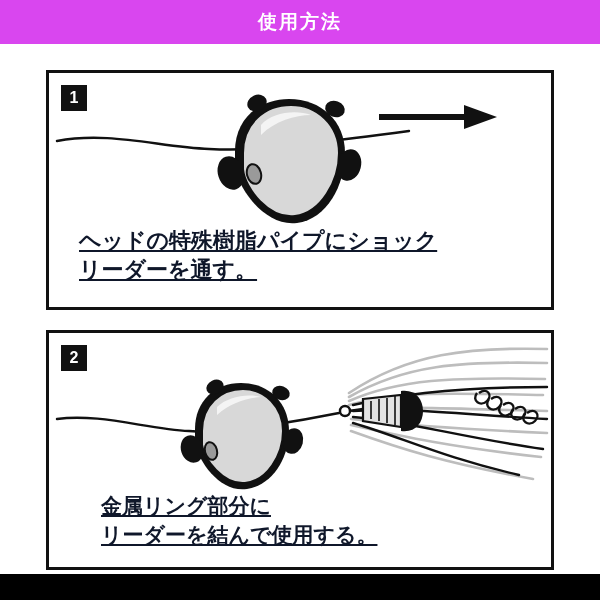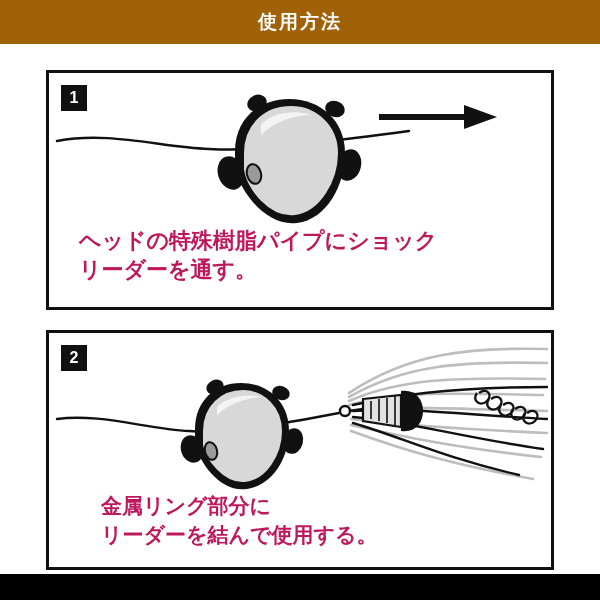--- a/index.html
+++ b/index.html
@@ -16,21 +16,21 @@
   .page {
     width: 600px; height: 600px;
     background: #ffffff;
     position: relative;
   }
   
   .title-bar {
     position: absolute;
     left: 0; top: 0;
     width: 600px; height: 44px;
-    background: #a16207;
+    background: #d946ef;
     display: flex;
     align-items: center;
     justify-content: center;
   }
   .title-bar .title-text {
     color: #ffffff;
     font-size: 19px;
     font-weight: bold;
     letter-spacing: 2px;
   }
@@ -69,26 +69,27 @@
   .art {
     position: absolute;
     left: 0; top: 0;
     width: 100%; height: 100%;
     pointer-events: none;
   }
 
   .caption {
     position: absolute;
     left: 30px;
-    color: #be185d;
+    color: #0f172a;
     font-weight: bold;
     font-family: "Liberation Sans", sans-serif;
     line-height: 1.35;
     font-size: 22px;
     white-space: pre-line;
+    text-decoration: underline;
   }
   #caption-1 { bottom: 22px; }
   #caption-2 { bottom: 18px; left: 52px; font-size: 21px; margin-top: 16px; }
 </style>
 </head>
 <body>
 
 <div class="page">
 
   <div class="title-bar">

